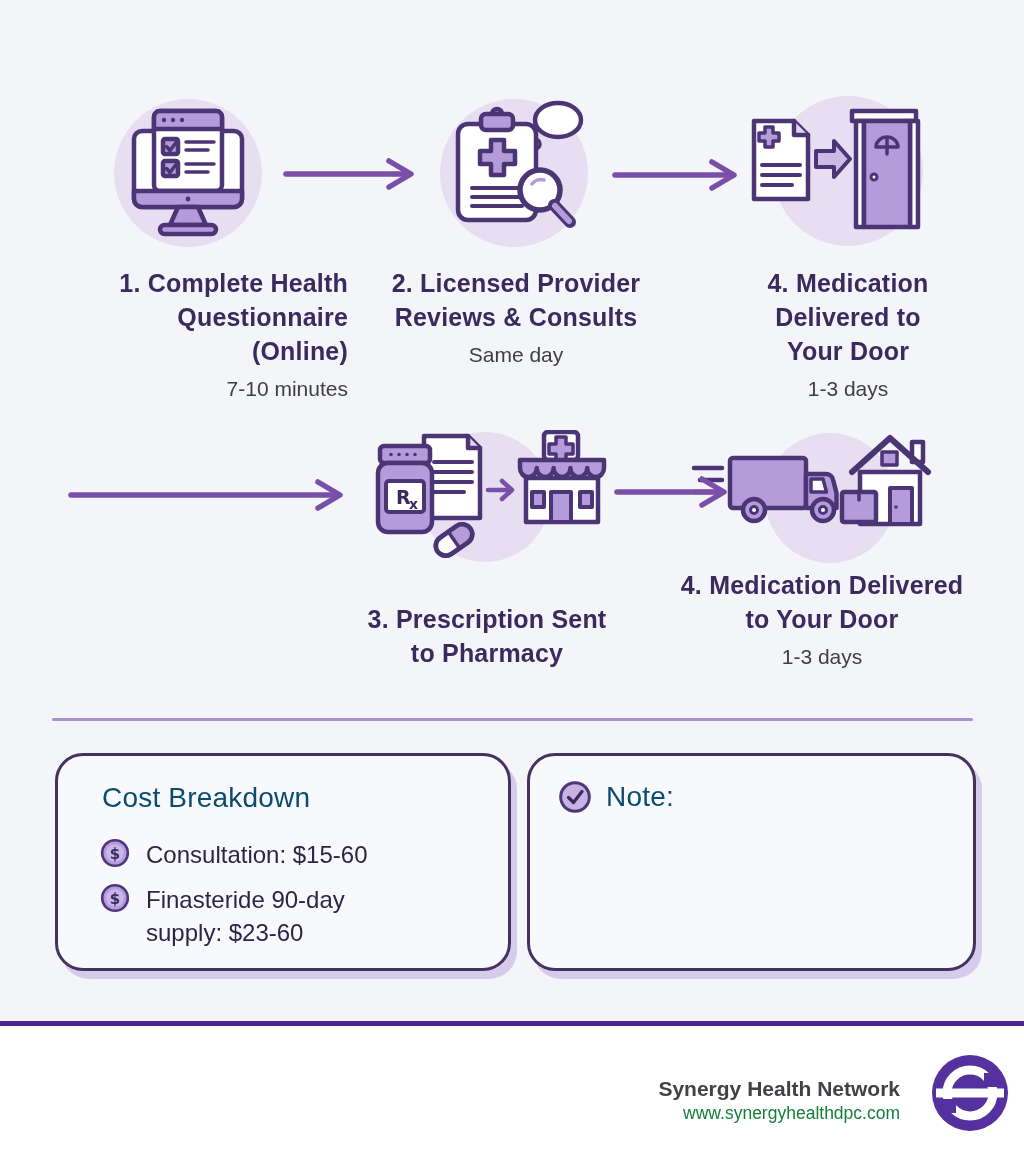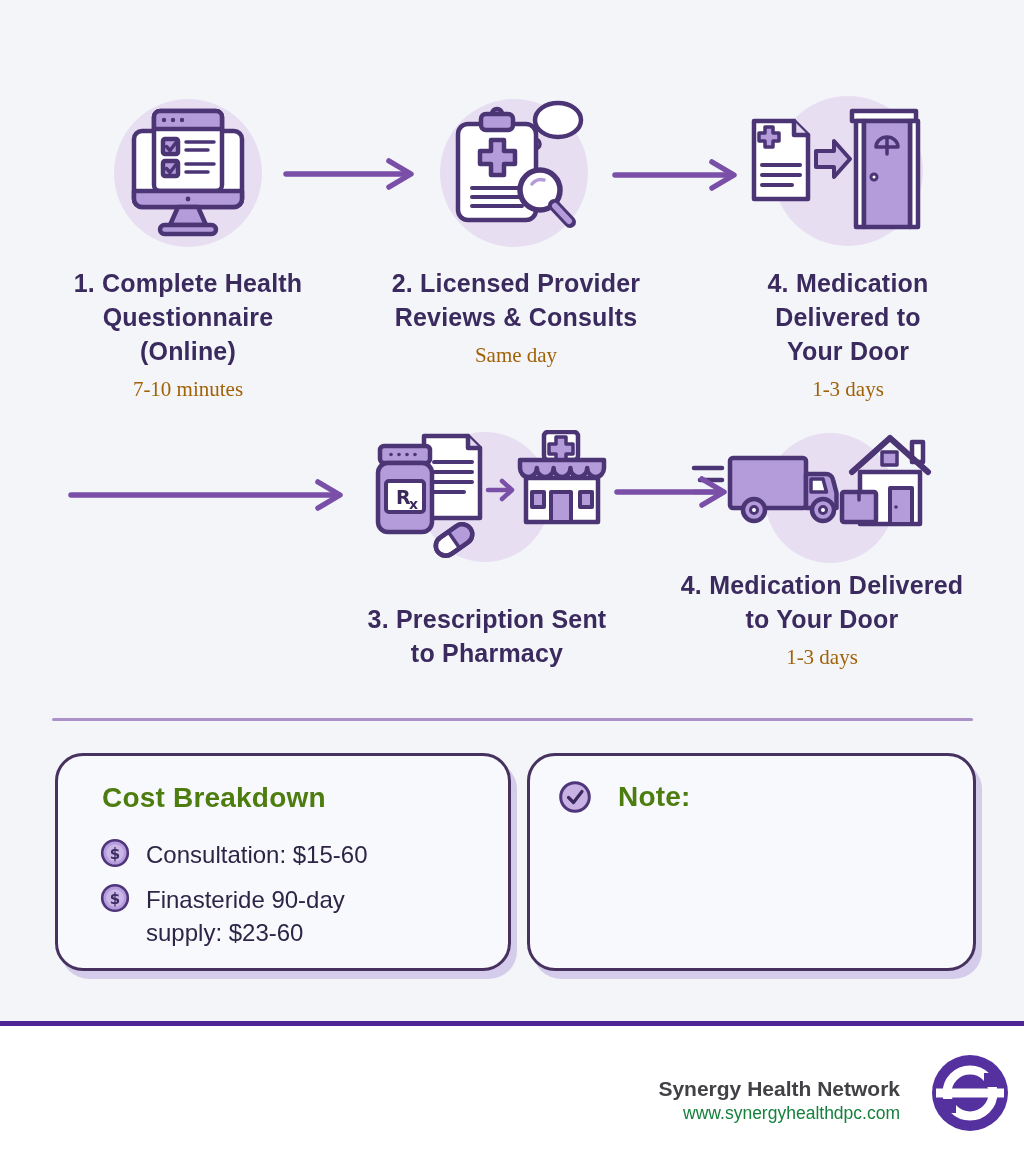--- a/index.html
+++ b/index.html
@@ -10,34 +10,34 @@
     background:#ffffff; overflow:hidden;
   }
   .main-bg { position:absolute; left:0; top:0; width:1024px; height:1021px; background:#f3f5f9; }
   .abs { position:absolute; }
   .circle-bg { position:absolute; border-radius:50%; background:#e7def2; }
   .step-text { position:absolute; text-align:center; }
   .step-title {
     font-size:25px; font-weight:800; color:#3b2a5e;
     line-height:34px; white-space:pre-line; letter-spacing:0.2px;
   }
-  .step-sub { font-size:21px; font-weight:400; color:#a16207; margin-top:9px;font-family:Liberation Serif, serif; }
+  .step-sub { font-size:21px; font-weight:400; color:#404040; margin-top:9px; }
   .divider { position:absolute; left:52px; top:718px; width:921px; height:3px; background:#ad92c9; border-radius:2px; }
   .info-box {
     position:absolute; top:753px; height:218px; background:#f7f9fc;
     border:3px solid #46315f; border-radius:28px;
     box-shadow:6px 8px 0 rgba(178,153,214,0.45);
   }
   .cost-box { left:55px; width:456px; }
   .note-box { left:527px; width:449px; }
-  .box-title { font-size:28px; font-weight:700; color:#4d7c0f; letter-spacing:0.2px; }
+  .box-title { font-size:28px; font-weight:400; color:#0c4a6e; letter-spacing:0.2px; }
   .cost-title { position:absolute; left:44px; top:26px; }
   .cost-item { position:absolute; left:42px; display:flex; align-items:flex-start; gap:16px; }
   .cost-item-text { font-size:24px; color:#2e2546; line-height:33px; white-space:pre-line; }
-  .note-header { position:absolute; left:28px; top:24px; display:flex; align-items:center; gap:26px; }
+  .note-header { position:absolute; left:28px; top:24px; display:flex; align-items:center; gap:14px; }
   .note-body {
     position:absolute; left:73px; top:70px; font-size:24px; color:#342a55;
     line-height:38px; white-space:pre-line;
   }
   .bottom-rule { position:absolute; left:0; top:1021px; width:1024px; height:5px; background:#4e2595; }
   .footer-text { position:absolute; right:124px; top:1062px; text-align:right;margin-top:14px; }
   .footer-brand { font-size:21px; font-weight:700; color:#424246; line-height:26px; }
   .footer-url { font-size:17.5px; color:#15803d; line-height:22px; }
   svg { display:block; }
 </style>
@@ -213,21 +213,21 @@
         <polyline points="252,3 274,16 252,29"></polyline>
     </g>
   </svg>
   <svg class="abs" style="left:612px;top:476px;" width="124" height="32" viewBox="0 0 124 32">
     <g stroke="#7a4fa8" stroke-width="5.5" stroke-linecap="round" stroke-linejoin="round" fill="none">
       <line x1="5" y1="16" x2="108" y2="16"></line>
         <polyline points="90,3 112,16 90,29"></polyline>
     </g>
   </svg>
 
-  <div class="step-text" style="left:28px;top:266px;width:320px;">
+  <div class="step-text" style="left:28px;top:266px;width:320px;text-align:right;">
     <div class="step-title">1. Complete Health
 Questionnaire
 (Online)</div>
     <div class="step-sub">7-10 minutes</div>
   </div>
   <div class="step-text" style="left:356px;top:266px;width:320px;">
     <div class="step-title">2. Licensed Provider
 Reviews &amp; Consults</div>
     <div class="step-sub">Same day</div>
   </div>

